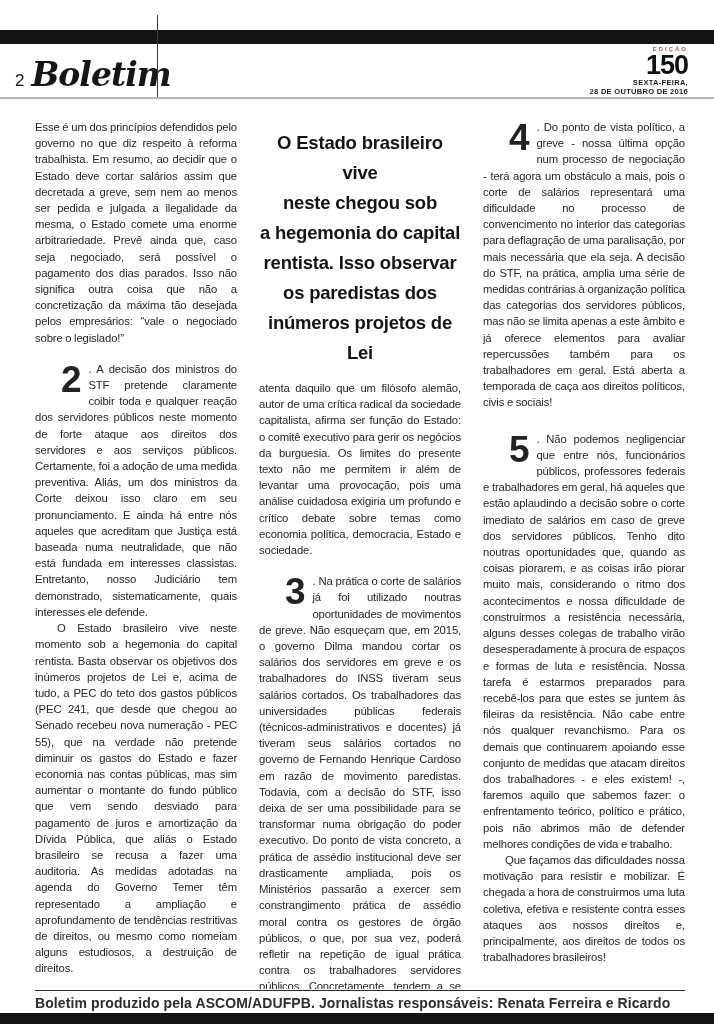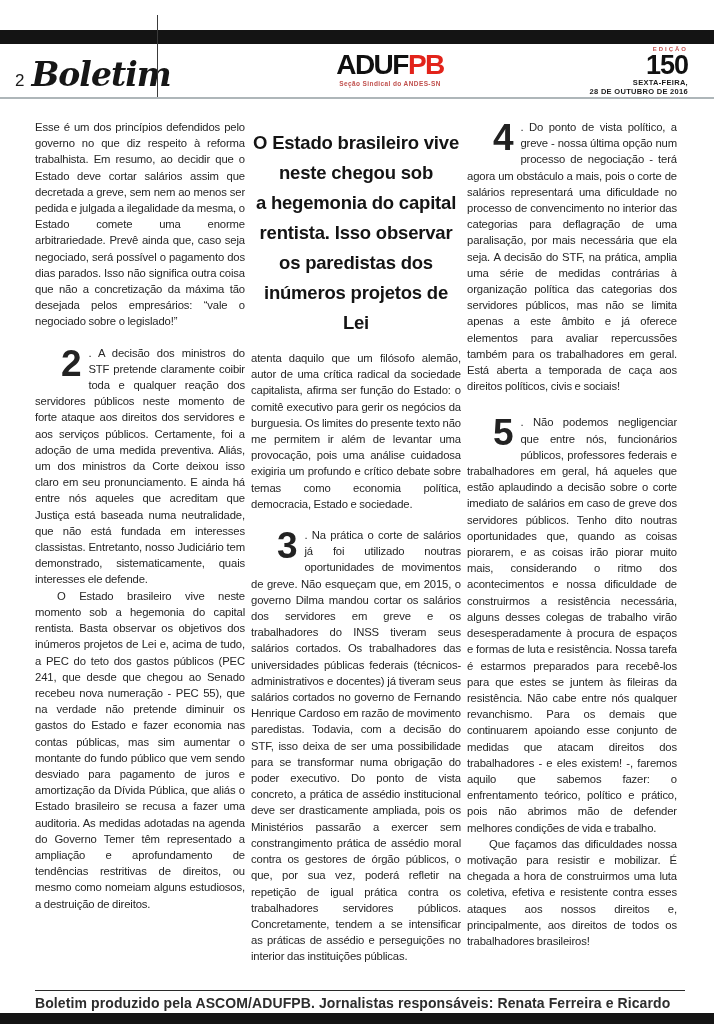--- a/index.html
+++ b/index.html
@@ -26,21 +26,21 @@
   .logo-tagline { font-size:6.5px; color:#c0504d; letter-spacing:.4px; margin-top:1px; font-weight:bold; }
   .edition { position:absolute; right:26px; top:2px; text-align:right; }
   .edition-label { font-size:6px; color:#c0504d; letter-spacing:2px; font-weight:bold; }
   .edition-number { font-size:27px; font-weight:bold; color:#111; line-height:26px; letter-spacing:-1px; }
   .edition-weekday, .edition-date { font-size:7.5px; font-weight:bold; color:#1c1c1c; letter-spacing:.3px; line-height:9px; }
   .header-rule { position:absolute; left:0; top:97px; width:714px; height:2px; background:#aeb6b9; }
 
   
   .columns {
     position:absolute; left:35px; top:119px; width:650px; height:870px;
-    display:flex; gap:6px; overflow:hidden;
+    display:flex; gap:22px; overflow:hidden;
   }
   .col { width:210px; height:870px; overflow:hidden; }
   .para {
     font-size:11.3px; line-height:16.2px; text-align:justify;
     letter-spacing:-0.15px; word-spacing:-0.3px; color:#262626;
     hyphens:auto; -webkit-hyphens:auto;
   }
   .indent { text-indent:22px; }
   .section { margin-top:15px; }
   .dropcap {
@@ -65,24 +65,20 @@
 <div class="page">
 
   <div class="bar-top"></div>
 
   <div class="header">
     <div class="masthead">
       <span class="page-num">2</span>
       <span class="masthead-title">Boletim</span>
     </div>
     <div class="header-vline"></div>
-    <div class="logo">
-      <div class="logo-word"><span>ADUF</span><span class="accent">PB</span></div>
-      <div class="logo-tagline">Seção Sindical do ANDES-SN</div>
-    </div>
     <div class="edition">
       <div class="edition-label">EDIÇÃO</div>
       <div class="edition-number">150</div>
       <div class="edition-weekday">SEXTA-FEIRA,</div>
       <div class="edition-date">28 DE OUTUBRO DE 2016</div>
     </div>
   </div>
   <div class="header-rule"></div>
 
   <div class="columns">

